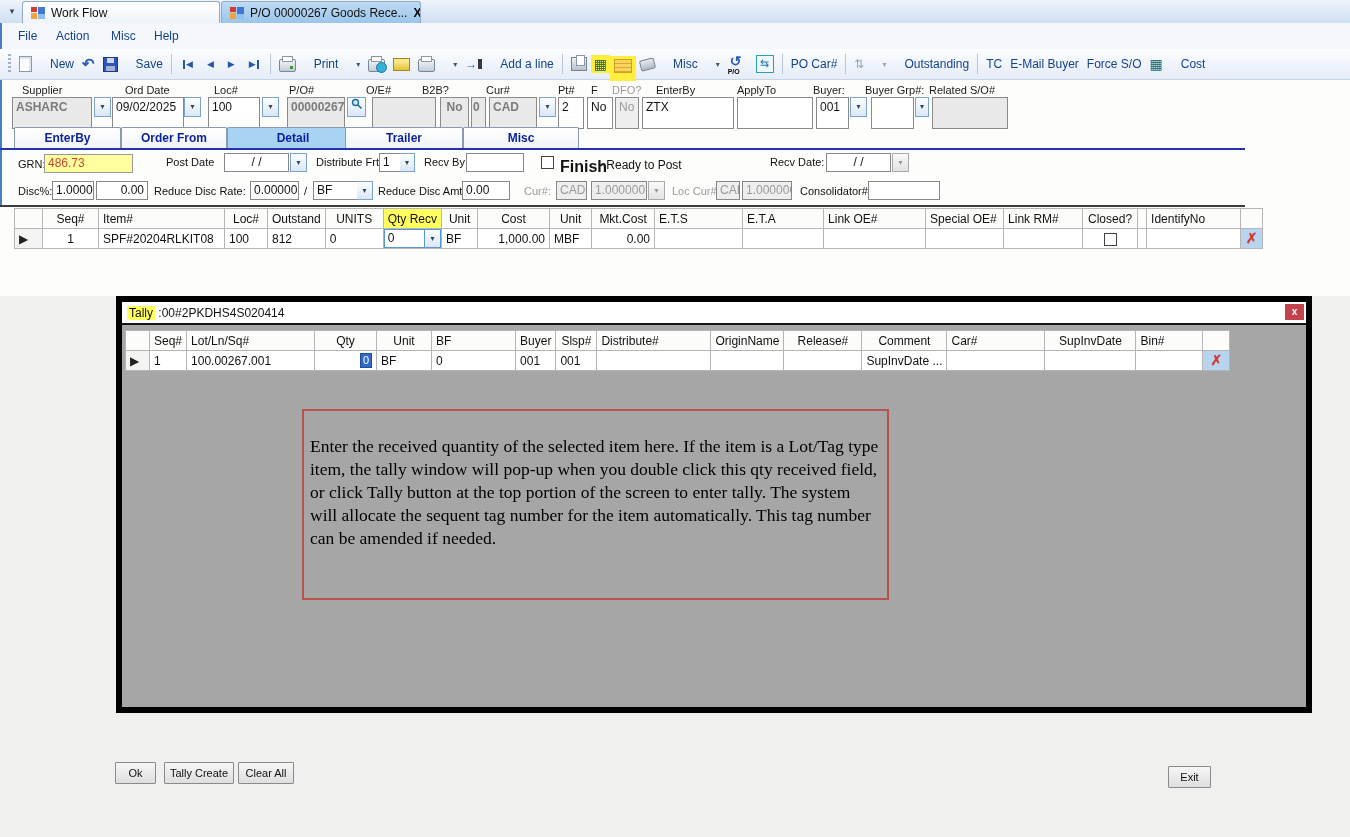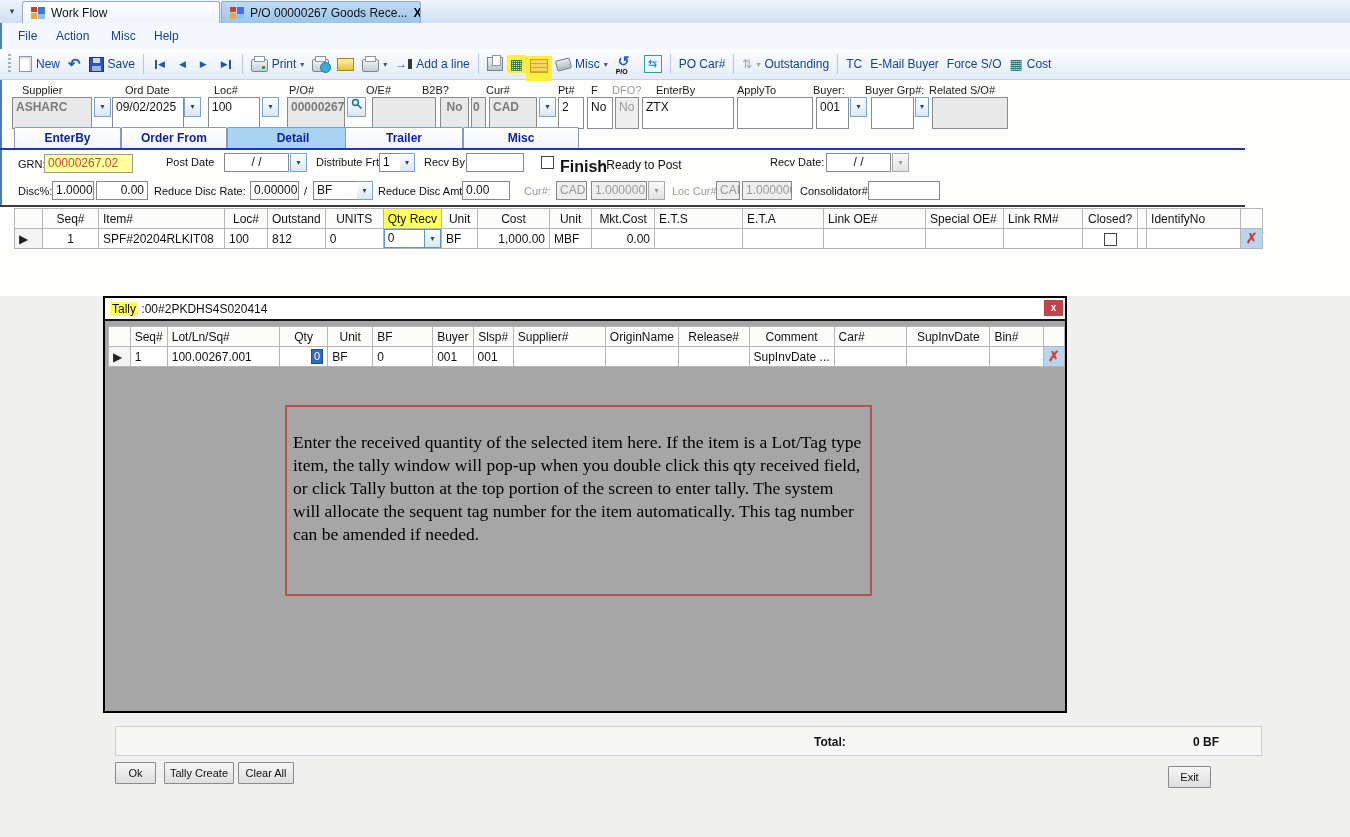--- a/index.html
+++ b/index.html
@@ -18,21 +18,21 @@
   .appicon .q3{position:absolute;left:7px;top:0;width:7px;height:12px;background:#3f78d4}
   .appicon .q4{position:absolute;left:7px;top:7px;width:7px;height:5px;background:#8fc0ee}
 
   
   #menubar{position:absolute;left:0;top:23px;width:1350px;height:26px;background:#f4f7fb}
   .menuitem{position:absolute;top:4px;color:#15428b;font-size:12px;padding:2px 4px}
   #whitepanel{position:absolute;left:0;top:49px;width:1350px;height:247px;background:#fdfdfc}
   #leftedge{position:absolute;left:0;top:23px;width:2px;height:184px;background:#4a7ec2}
   #toolbar{position:absolute;left:0;top:49px;width:1350px;height:31px;background:linear-gradient(#fcfdff,#e4ecf7);border-bottom:1px solid #c6d3e8;display:flex;align-items:center;padding-left:4px;box-sizing:border-box}
   .grip{width:3px;height:20px;margin:0 4px;background:repeating-linear-gradient(180deg,#9fb2cc 0 2px,transparent 2px 4px)}
-  .tbtn{display:flex;align-items:center;gap:4px;padding:2px 4px;white-space:nowrap}
+  .tbtn{display:flex;align-items:center;gap:18px;padding:2px 4px;white-space:nowrap}
   .tbtxt{color:#15428b;font-size:12px}
   .tbsep{width:1px;height:20px;background:#b9c6da;margin:0 4px}
   .tcaret{font-size:8px;color:#456}
   .ic{display:inline-block;position:relative;flex:0 0 auto}
   .ic-new{width:11px;height:14px;background:#fff;border:1px solid #8899aa;box-shadow:inset -2px 2px 0 #dde6ef}
   .ic-undo{color:#2b5cb8;font-size:15px;font-weight:bold;line-height:14px}
   .ic-save{width:13px;height:13px;background:#2f55b4;border:1px solid #1d3a86}
   .ic-save::after{content:"";position:absolute;left:3px;top:0;width:7px;height:5px;background:#cfd8ea}
   .ic-save::before{content:"";position:absolute;left:2px;bottom:0;width:9px;height:5px;background:#9fb3d8}
   .nav{color:#2456a8;font-size:9px;display:flex;align-items:center;gap:1px;padding:1px 7px}
@@ -94,21 +94,21 @@
   .combocell{padding:0 !important}
   .combowrap{display:flex;align-items:stretch;height:100%}
   .combowrap .cv{flex:1;padding:1px 3px;border:1px solid #5a96d2}
   .combowrap .cbn{width:15px;border:1px solid #5a96d2;border-left:none;background:linear-gradient(#fdfeff,#d9e7f5);font-size:8px;text-align:center;line-height:17px;color:#345}
   .delcell{background:#b8d4ee;text-align:center !important;padding:0 !important}
   .delx{color:#d23b2f;font-weight:bold;font-size:14px;line-height:14px}
   .cbc{display:inline-block;width:13px;height:13px;border:1px solid #444;background:#fff;vertical-align:middle;box-sizing:border-box}
   .gapcol{background:#fff}
 
   
-  #popup{position:absolute;left:103px;top:296px;width:964px;height:417px;background:#a6a6a6;border:2px solid #000000;box-sizing:border-box}
+  #popup{position:absolute;left:116px;top:296px;width:1196px;height:417px;background:#a6a6a6;border:6px solid #000000;box-sizing:border-box}
   #popup-title{height:21px;background:#fff;border-bottom:2px solid #151515;position:relative;display:flex;align-items:center;padding-left:5px;font-size:12px}
   .hl-y{background:#ffff5e;padding:0 2px}
   #popup-close{position:absolute;right:2px;top:2px;width:19px;height:16px;background:#c2434b;color:#fff;font-weight:bold;font-size:10px;text-align:center;line-height:16px}
   #tallygrid{position:absolute;left:3px;top:28px}
   .qtysel{display:inline-block;background:#316ac5;color:#fff;border:1px solid #1d4e9c;padding:0 2px;font-size:11px;line-height:13px}
   #instruction{position:absolute;left:180px;top:107px;width:587px;height:191px;border:2px solid #b5534c;box-sizing:border-box;font-family:"Liberation Serif","DejaVu Serif",serif;font-size:17.5px;line-height:23px;color:#000;padding:24px 8px 8px 6px;overflow:hidden}
 
   
   #totalstrip{position:absolute;left:115px;top:726px;width:1147px;height:30px;background:#f7f7f6;border:1px solid #cfcfcf;box-sizing:border-box}
   #totallbl{position:absolute;left:698px;top:8px;font-weight:bold;font-size:12px}
@@ -289,21 +289,21 @@
   <div class="fin ro" style="left:932px;width:76px"></div>
 
   <div class="ptab" style="left:14px;width:107px">EnterBy</div>
   <div class="ptab" style="left:121px;width:106px">Order From</div>
   <div class="ptab active" style="left:227px;width:132px">Detail</div>
   <div class="ptab" style="left:345px;width:118px">Trailer</div>
   <div class="ptab" style="left:463px;width:116px">Misc</div>
   <div id="tabline"></div>
 
   <span class="lb2" style="left:18px;top:158px">GRN:</span>
-  <div class="in2 grnval" style="left:44px;top:154px;width:89px">00000267.02</div>
+  <div class="in2 grnval" style="left:44px;top:154px;width:89px">486.73</div>
   <span class="lb2" style="left:166px;top:156px">Post Date</span>
   <div class="in2" style="left:224px;top:153px;width:65px;text-align:center">/ /</div>
   <div class="dd2" style="left:290px;top:153px">▾</div>
   <span class="lb2" style="left:316px;top:156px">Distribute Frt:</span>
   <div class="in2" style="left:379px;top:153px;width:22px">1</div>
   <div class="dd2" style="left:400px;top:153px;width:15px;border-left:none">▾</div>
   <span class="lb2" style="left:424px;top:156px">Recv By:</span>
   <div class="in2" style="left:466px;top:153px;width:58px"></div>
   <span class="cb" style="left:541px;top:156px"></span>
   <span class="lb2" style="left:560px;top:158px;font-weight:bold;font-size:16px">Finish</span>
@@ -438,21 +438,21 @@
       <tbody>
           <tr>
         <th class="selcell"></th>
         <th>Seq#</th>
         <th class="tl">Lot/Ln/Sq#</th>
         <th>Qty</th>
         <th>Unit</th>
         <th class="tl">BF</th>
         <th>Buyer</th>
         <th>Slsp#</th>
-        <th class="tl">Supplier#</th>
+        <th class="tl">Distribute#</th>
         <th class="tl">OriginName</th>
         <th>Release#</th>
         <th>Comment</th>
         <th class="tl">Car#</th>
         <th>SupInvDate</th>
         <th class="tl">Bin#</th>
         <th class="gapcol"></th>
       </tr>
       <tr>
         <td class="selcell">▶</td>
@@ -471,23 +471,19 @@
         <td></td>
         <td></td>
         <td class="delcell"><span class="delx">✗</span></td>
       </tr>
     </tbody>
       </table>
 
     <div id="instruction">Enter the received quantity of the selected item here. If the item is a Lot/Tag type item, the tally window will pop-up when you double click this qty received field, or click Tally button at the top portion of the screen to enter tally. The system will allocate the sequent tag number for the item automatically. This tag number can be amended if needed.</div>
   </div>
 
-  <div id="totalstrip">
-    <span id="totallbl">Total:</span>
-    <span id="totalval">0 BF</span>
-  </div>
 
   <div class="btn" style="left:115px;top:762px;width:41px">Ok</div>
   <div class="btn" style="left:164px;top:762px;width:70px">Tally Create</div>
   <div class="btn" style="left:238px;top:762px;width:56px">Clear All</div>
   <div class="btn" style="left:1168px;top:766px;width:43px">Exit</div>
 
 </div>
 
 </body></html>

